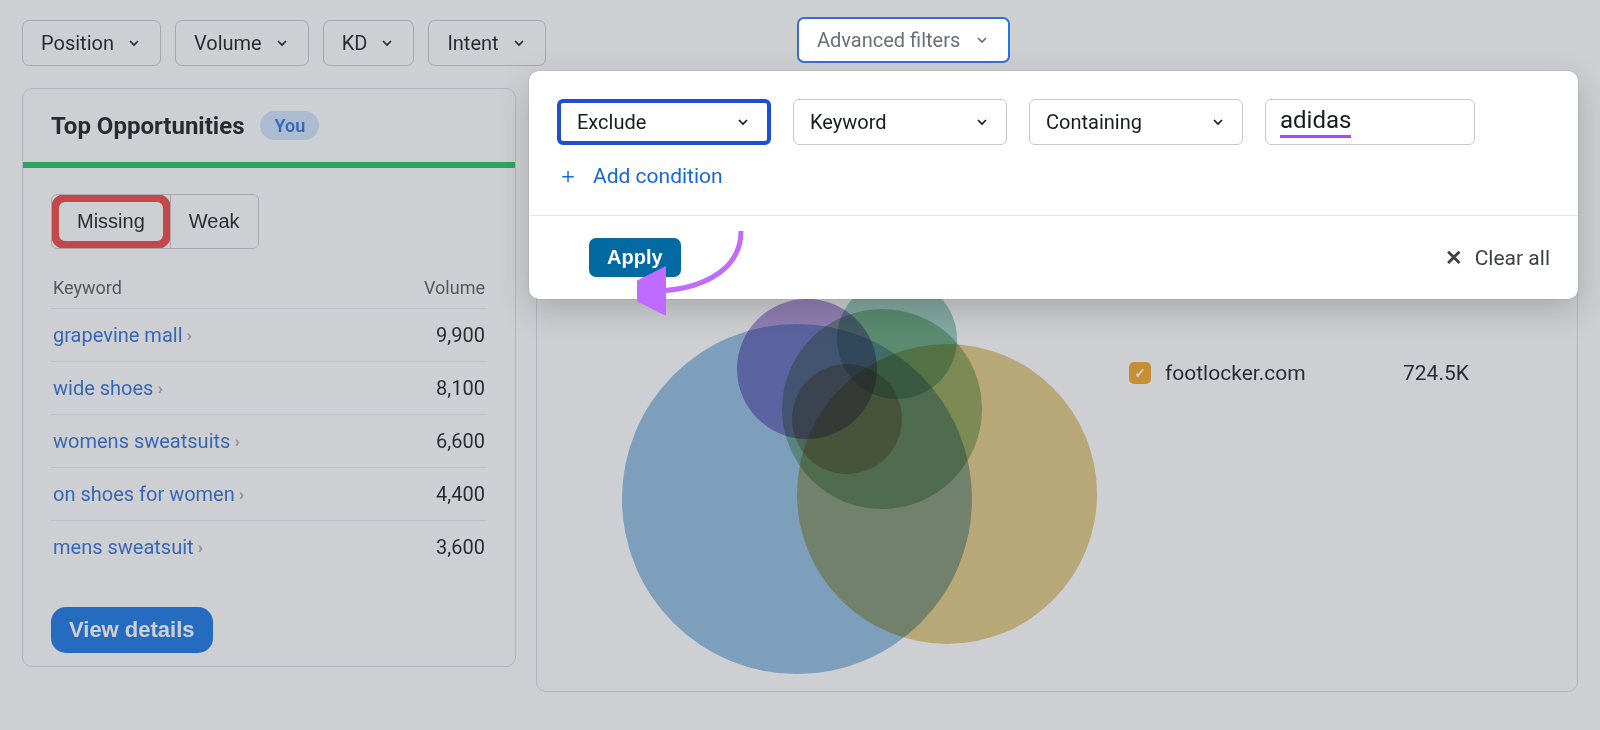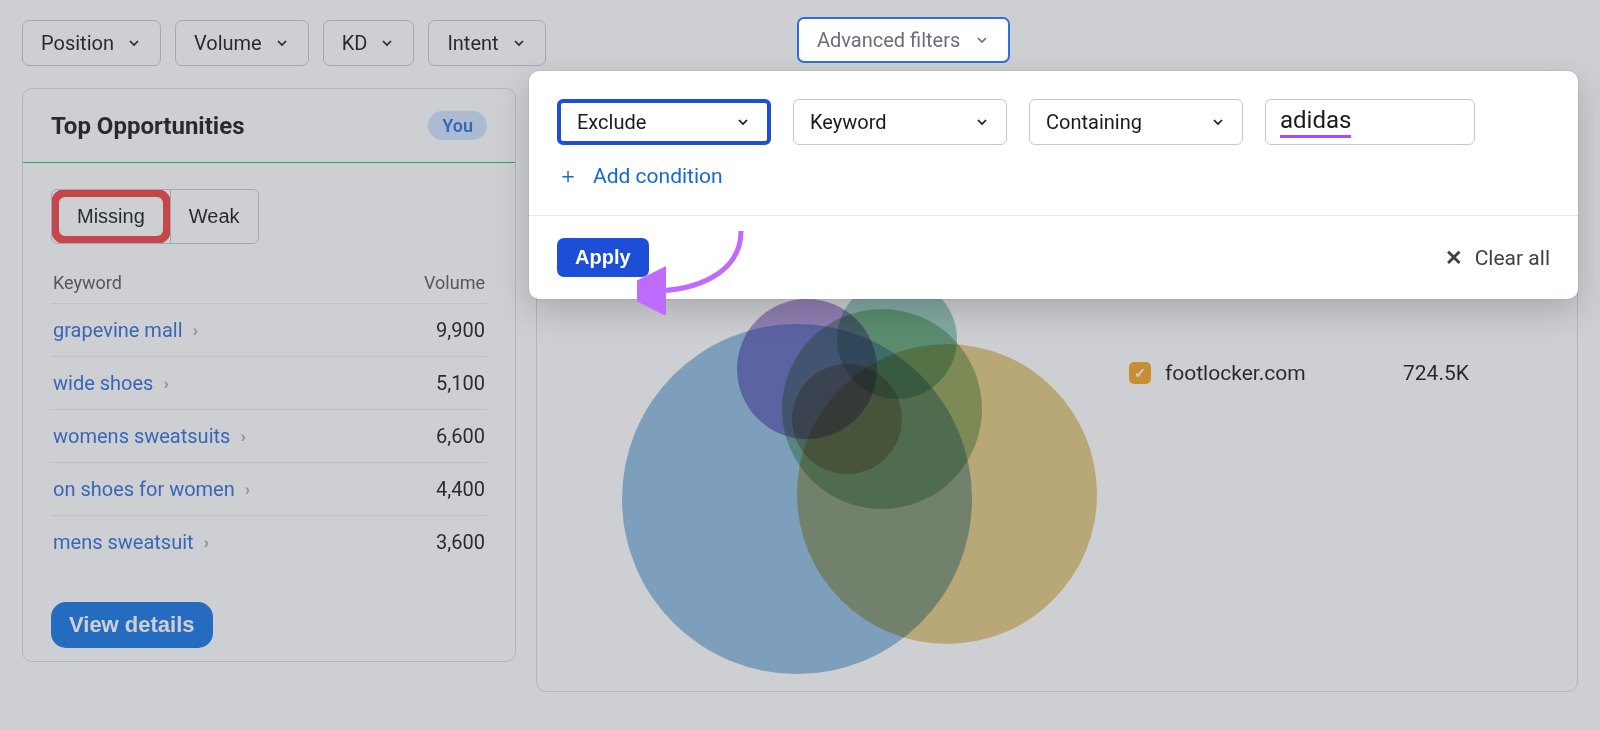--- a/index.html
+++ b/index.html
@@ -46,39 +46,39 @@
   .main {
     display:flex; gap:20px; margin-top:22px; align-items:flex-start;
   }
   .card {
     background:#fff; border:1px solid #d9dce3; border-radius:10px;
   }
   .opp {
     width:494px; padding:0;
   }
   .opp-head {
-    display:flex; align-items:center; gap:16px; padding:22px 28px; border-bottom:1px solid #22c55e;justify-content:space-between;
+    display:flex; align-items:center; gap:16px; padding:22px 28px; border-bottom:6px solid #22c55e;
   }
   .opp-title { font-size:24px; font-weight:700; }
   .you-badge {
     background:#cfe4fe; color:#2f6fd8; font-size:18px; font-weight:600;
     padding:4px 14px; border-radius:999px;
   }
   .segctl {
     display:inline-flex; margin:26px 28px 0; border:1px solid #c6c9d2; border-radius:6px; overflow:hidden;
   }
   .segbtn {
     padding:8px 18px; font-size:20px; color:#191b23; background:#fff; border:none; cursor:pointer;
   }
   .segbtn.selected { border:8px solid #ef4444; border-radius:14px; margin:-1px; }
   .segbtn + .segbtn { border-left:1px solid #c6c9d2; }
   .tbl { padding:14px 28px 24px; }
   .thead { display:flex; justify-content:space-between; font-size:18px; color:#575a64; padding:14px 2px 10px;}
   .trow { display:flex; justify-content:space-between; align-items:center; padding:14px 2px; border-top:1px solid #e9ecf2;}
-  .kw { color:#2f6fd8; font-size:20px; display:flex; align-items:center; gap:10px;}
+  .kw { color:#2f6fd8; font-size:20px; display:flex; align-items:center; gap:4px;}
   .dbl-chev { color:#aab0bf; font-size:16px; letter-spacing:-4px;}
   .vol { font-size:20px; }
   .viewdetails {
     margin:10px 28px 13px; display:inline-block; padding:10px 18px;
     background:#1677e8; color:#fff; border:none; border-radius:15px; font-size:22px; font-weight:600; cursor:pointer;
   }
 
   .right {
     flex:1; height:604px; position:relative;
   }
@@ -124,22 +124,22 @@
   }
   .pinput .valtxt{ border-bottom:3px solid #a24dff; padding-bottom:1px;}
   .addcond{
     display:flex; align-items:center; gap:14px; color:#1867d6; font-size:21px;
     padding:8px 28px 24px; cursor:pointer;
   }
   .pfoot{
     border-top:1px solid #e4e7ee; padding:22px 28px; display:flex; justify-content:space-between; align-items:center;
   }
   .applybtn{
-    background:#1d4ed8; color:#fff; font-size:20px; font-weight:600;
-    border:none; border-radius:7px; padding:8px 18px; cursor:pointer;
+    background:#0369a1; color:#fff; font-size:20px; font-weight:600;
+    border:none; border-radius:7px; padding:8px 18px; cursor:pointer;margin-left:32px;
   }
   .clearall{ display:flex; gap:12px; align-items:center; font-size:21px; color:#3e4149; cursor:pointer;}
   .x-icon{font-weight:700;}
 
   
   .arrow-ann{
     position:absolute; left:637px; top:225px; width:120px; height:90px; z-index:25; pointer-events:none;
   }
 </style>
 </head>
@@ -200,21 +200,21 @@
               <span>grapevine mall</span>
               <span class="dbl-chev">››</span>
             </span>
           <span class="vol">9,900</span>
         </div>
         <div class="trow">
           <span class="kw">
               <span>wide shoes</span>
               <span class="dbl-chev">››</span>
             </span>
-          <span class="vol">5,100</span>
+          <span class="vol">8,100</span>
         </div>
         <div class="trow">
           <span class="kw">
               <span>womens sweatsuits</span>
               <span class="dbl-chev">››</span>
             </span>
           <span class="vol">6,600</span>
         </div>
         <div class="trow">
           <span class="kw">

